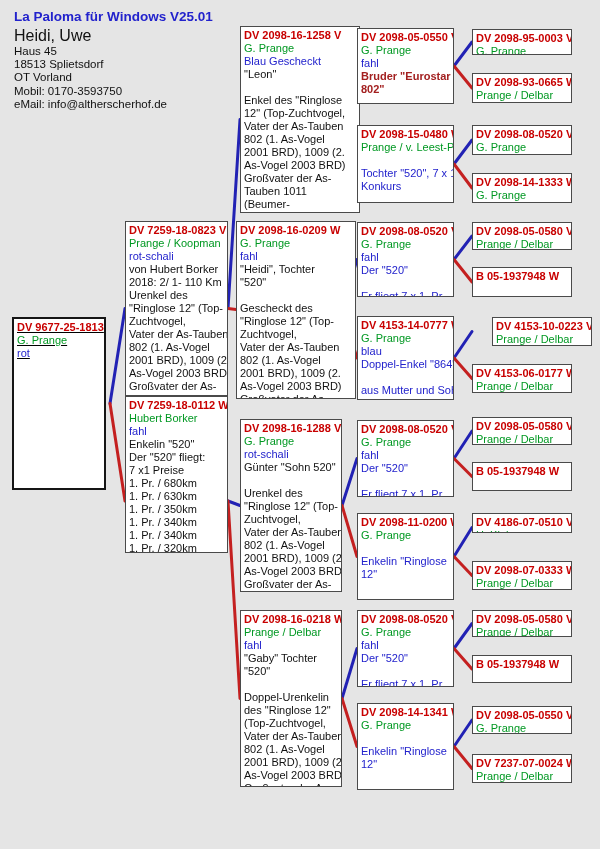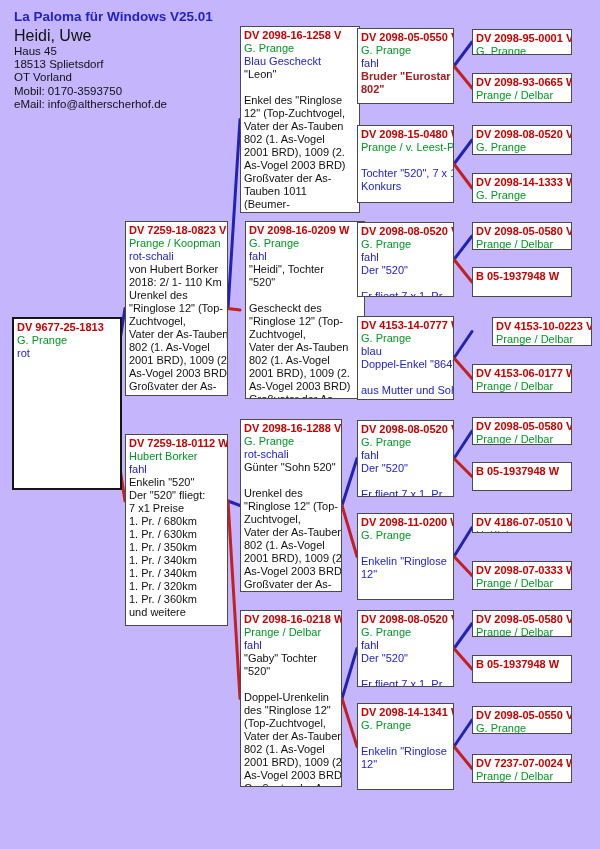--- a/index.html
+++ b/index.html
@@ -1,16 +1,16 @@
 <!DOCTYPE html>
 <html><head>
 <meta charset="utf-8">
 <style>
   html,body{margin:0;padding:0;background:#ffffff;}
-  #page{position:relative;width:600px;height:849px;background:#c4b5fd;overflow:hidden;
+  #page{position:relative;width:600px;height:849px;background:#e5e5e5;overflow:hidden;
         font-family:"Liberation Sans", sans-serif;}
   #connectors{position:absolute;left:0;top:0;width:600px;height:849px;pointer-events:none;}
   #owner-header{position:absolute;left:14px;top:8px;}
   .app-title{color:#2222cc;font-weight:bold;font-size:13.5px;line-height:17px;}
   .owner-name{color:#111;font-size:16px;line-height:19px;margin-top:1px;}
   .addr-line{color:#111;font-size:11.5px;line-height:13.2px;}
   .pbox{position:absolute;background:#fff;border:1px solid #4a4a4a;box-sizing:border-box;
         padding:2px 3px;font-size:11px;line-height:13px;overflow:hidden;cursor:default;}
   .pbox.root{border:2px solid #151515;}
   .ln{white-space:nowrap;}
@@ -63,42 +63,42 @@
     <div id="owner-address">
         <div class="addr-line">Haus 45</div>
         <div class="addr-line">18513 Splietsdorf</div>
         <div class="addr-line">OT Vorland</div>
         <div class="addr-line">Mobil: 0170-3593750</div>
         <div class="addr-line">eMail: info@altherscherhof.de</div>
       </div>
   </div>
 
   <div id="boxes">
-      <div class="pbox root" style="left: 12px; top: 317px; width: 110px; height: 173px;">
+      <div class="pbox root" style="left: 12px; top: 317px; width: 94px; height: 173px; text-decoration: underline;">
         <div class="ln c-ring">DV 9677-25-1813</div>
         <div class="ln c-breeder">G. Prange</div>
         <div class="ln c-remark">rot</div>
       </div>
       <div class="pbox" style="left: 125px; top: 221px; width: 103px; height: 175px;">
         <div class="ln c-ring">DV 7259-18-0823 V</div>
         <div class="ln c-breeder">Prange / Koopman</div>
         <div class="ln c-remark">rot-schali</div>
         <div class="ln c-text">von Hubert Borker</div>
         <div class="ln c-text">2018:  2/ 1-  110 Km</div>
         <div class="ln c-text">Urenkel des</div>
         <div class="ln c-text">"Ringlose 12" (Top-</div>
         <div class="ln c-text">Zuchtvogel,</div>
         <div class="ln c-text">Vater der As-Tauben</div>
         <div class="ln c-text">802 (1. As-Vogel</div>
         <div class="ln c-text">2001 BRD), 1009 (2.</div>
         <div class="ln c-text">As-Vogel 2003 BRD)</div>
         <div class="ln c-text">Großvater der As-</div>
         <div class="ln c-text">Tauben 1011</div>
       </div>
-      <div class="pbox" style="left: 125px; top: 434px; width: 103px; height: 192px;">
+      <div class="pbox" style="left: 125px; top: 396px; width: 103px; height: 157px;">
         <div class="ln c-ring">DV 7259-18-0112 W</div>
         <div class="ln c-breeder">Hubert Borker</div>
         <div class="ln c-remark">fahl</div>
         <div class="ln c-text">Enkelin "520"</div>
         <div class="ln c-text">Der "520" fliegt:</div>
         <div class="ln c-text">7 x1 Preise</div>
         <div class="ln c-text">1. Pr. / 680km</div>
         <div class="ln c-text">1. Pr. / 630km</div>
         <div class="ln c-text">1. Pr. / 350km</div>
         <div class="ln c-text">1. Pr. / 340km</div>
@@ -116,21 +116,21 @@
         <div class="ln c-text">Enkel des "Ringlose</div>
         <div class="ln c-text">12" (Top-Zuchtvogel,</div>
         <div class="ln c-text">Vater der As-Tauben</div>
         <div class="ln c-text">802 (1. As-Vogel</div>
         <div class="ln c-text">2001 BRD), 1009 (2.</div>
         <div class="ln c-text">As-Vogel 2003 BRD)</div>
         <div class="ln c-text">Großvater der As-</div>
         <div class="ln c-text">Tauben 1011</div>
         <div class="ln c-text">(Beumer-</div>
       </div>
-      <div class="pbox" style="left: 245px; top: 221px; width: 120px; height: 178px;">
+      <div class="pbox" style="left: 236px; top: 221px; width: 120px; height: 178px;">
         <div class="ln c-ring">DV 2098-16-0209 W</div>
         <div class="ln c-breeder">G. Prange</div>
         <div class="ln c-remark">fahl</div>
         <div class="ln c-text">"Heidi", Tochter</div>
         <div class="ln c-text">"520"</div>
         <div class="ln c-text">&nbsp;</div>
         <div class="ln c-text">Gescheckt des</div>
         <div class="ln c-text">"Ringlose 12" (Top-</div>
         <div class="ln c-text">Zuchtvogel,</div>
         <div class="ln c-text">Vater der As-Tauben</div>
@@ -225,21 +225,21 @@
         <div class="ln c-remark">Er fliegt 7 x 1. Pr.</div>
       </div>
       <div class="pbox" style="left: 357px; top: 703px; width: 97px; height: 87px;">
         <div class="ln c-ring">DV 2098-14-1341 W</div>
         <div class="ln c-breeder">G. Prange</div>
         <div class="ln c-text">&nbsp;</div>
         <div class="ln c-remark">Enkelin "Ringlose</div>
         <div class="ln c-remark">12"</div>
       </div>
       <div class="pbox" style="left: 472px; top: 29px; width: 100px; height: 26px;">
-        <div class="ln c-ring">DV 2098-95-0001 V</div>
+        <div class="ln c-ring">DV 2098-95-0003 V</div>
         <div class="ln c-breeder">G. Prange</div>
       </div>
       <div class="pbox" style="left: 472px; top: 73px; width: 100px; height: 30px;">
         <div class="ln c-ring">DV 2098-93-0665 W</div>
         <div class="ln c-breeder">Prange / Delbar</div>
       </div>
       <div class="pbox" style="left: 472px; top: 125px; width: 100px; height: 30px;">
         <div class="ln c-ring">DV 2098-08-0520 V</div>
         <div class="ln c-breeder">G. Prange</div>
       </div>

